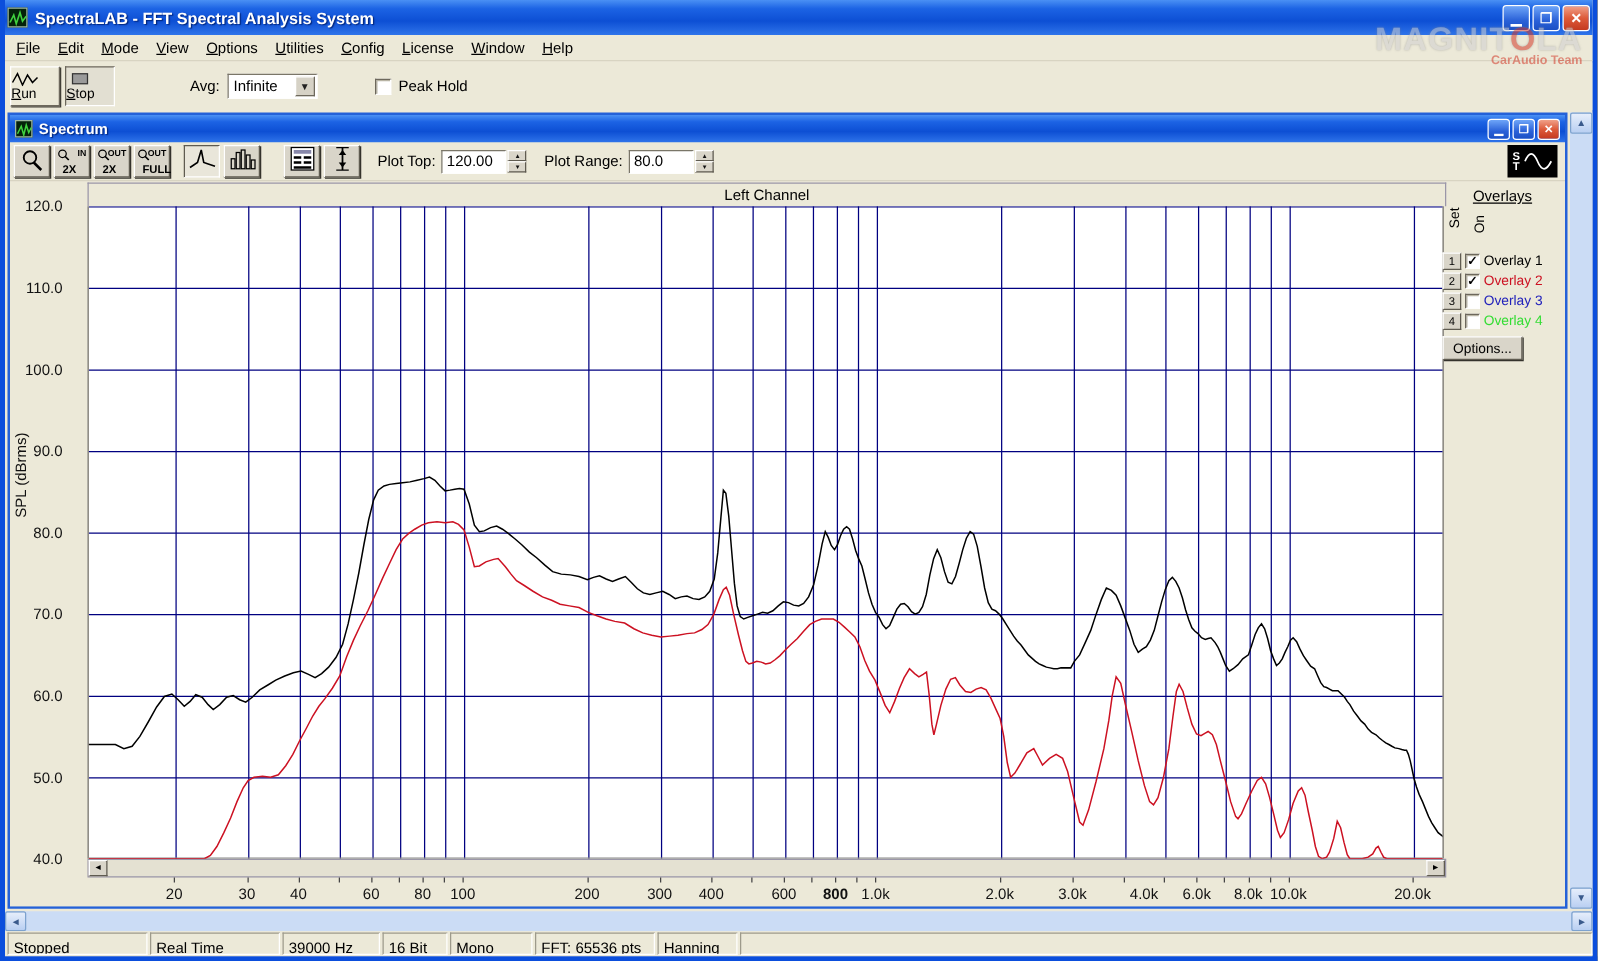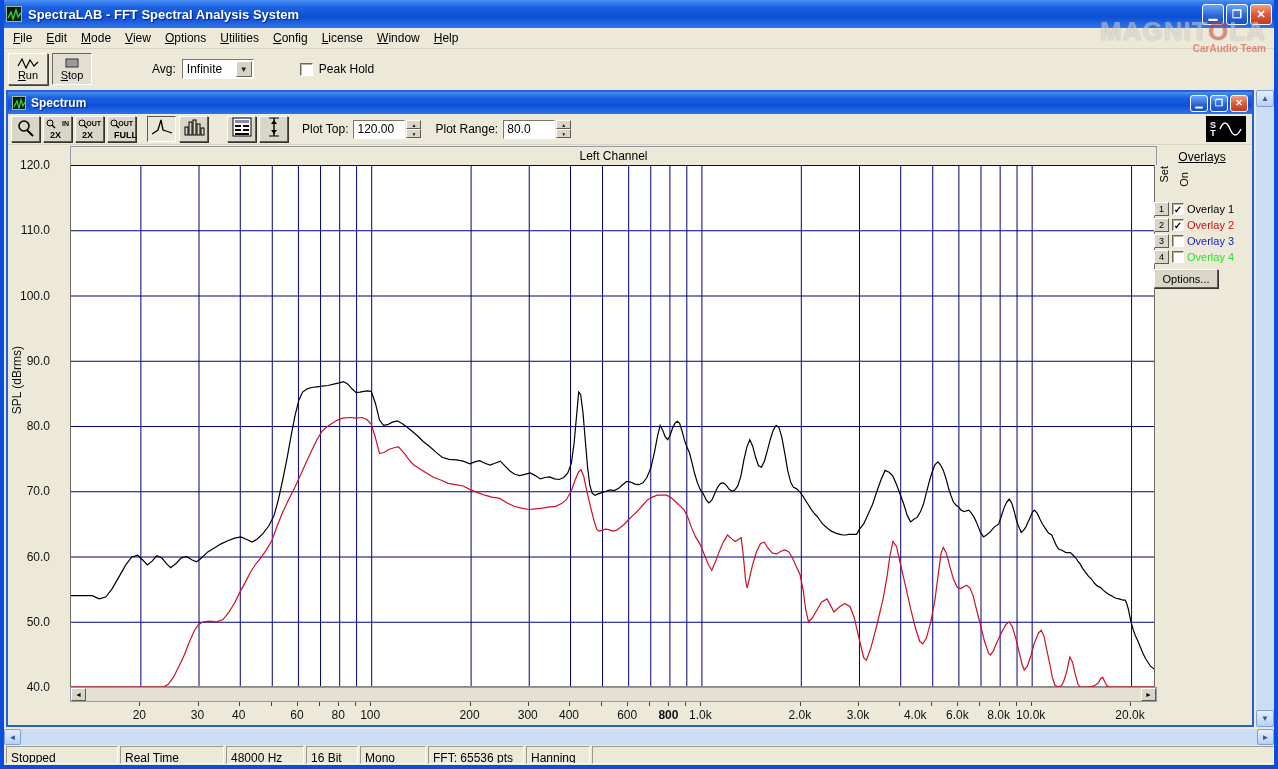--- a/index.html
+++ b/index.html
@@ -18,21 +18,21 @@
   .appicon{width:16px;height:16px;background:#04220a;border:1px solid #9fb8a2;position:relative;flex:0 0 16px;}
   .appicon svg{position:absolute;left:0;top:0;}
   
   .menubar{position:absolute;left:0;right:0;top:28px;height:21px;background:#ece9d8;display:flex;align-items:center;
     border-bottom:1px solid #d8d4c2;padding-left:2px;font-size:12px;}
   .menuitem{padding:2px 7px;color:#000;}
   .menuitem u{text-decoration:underline;}
   
   .toolbar{position:absolute;left:0;right:0;top:50px;height:38px;background:#ece9d8;display:flex;align-items:center;}
   .tbtn{width:40px;height:32px;margin-left:4px;background:#ece9d8;border:1px solid;border-color:#fff #6d685c #6d685c #fff;
-    box-shadow:1px 1px 0 #403e36;display:flex;flex-direction:column;align-items:center;justify-content:center;font-size:11px;}
+    box-shadow:1px 1px 0 #403e36;display:flex;flex-direction:column;justify-content:center;font-size:11px;}
   .tbtn.pressed{border-color:#6d685c #fff #fff #6d685c;box-shadow:none;background:#e2dfd2;}
   .tbtn u{text-decoration:underline;}
   .avglbl{margin-left:60px;font-size:12px;}
   .combo{margin-left:6px;width:72px;height:20px;background:#fff;border:1px solid;border-color:#7a7668 #fff #fff #7a7668;
     display:flex;align-items:center;font-size:12px;position:relative;padding-left:4px;}
   .combo .drop{position:absolute;right:1px;top:1px;bottom:1px;width:16px;background:#d6d2c6;
     border:1px solid;border-color:#fff #6d685c #6d685c #fff;font-size:8px;display:flex;align-items:center;justify-content:center;color:#222;}
   .chk{width:13px;height:13px;background:#fff;border:1px solid;border-color:#6d685c #fff #fff #6d685c;box-shadow:inset 1px 1px 0 #b8b4a4;
     display:flex;align-items:center;justify-content:center;font-size:11px;font-weight:bold;color:#000;}
   .peakhold{display:flex;align-items:center;gap:6px;margin-left:46px;font-size:12px;}
@@ -411,21 +411,21 @@
     <span class="xpbtn">▼</span>
   </div>
   <div class="hscroll">
     <span class="xpbtn">◄</span>
     <span class="xpbtn">►</span>
   </div>
 
   <div class="statusbar" id="statusbar">
       <div class="sfield" style="width: 112px;">Stopped</div>
       <div class="sfield" style="width: 104px;">Real Time</div>
-      <div class="sfield" style="width: 78px;">48000 Hz</div>
+      <div class="sfield" style="width: 78px;">39000 Hz</div>
       <div class="sfield" style="width: 52px;">16 Bit</div>
       <div class="sfield" style="width: 66px;">Mono</div>
       <div class="sfield" style="width: 96px;">FFT: 65536 pts</div>
       <div class="sfield" style="width: 64px;">Hanning</div>
       <div class="sfield" style="flex: 1 1 0%;"></div>
     </div>
 
   <div class="wm-top">
     <div class="big"><span>MAGNIT</span><span class="o">O</span><span>LA</span></div>
     <div class="sub">CarAudio Team</div>

